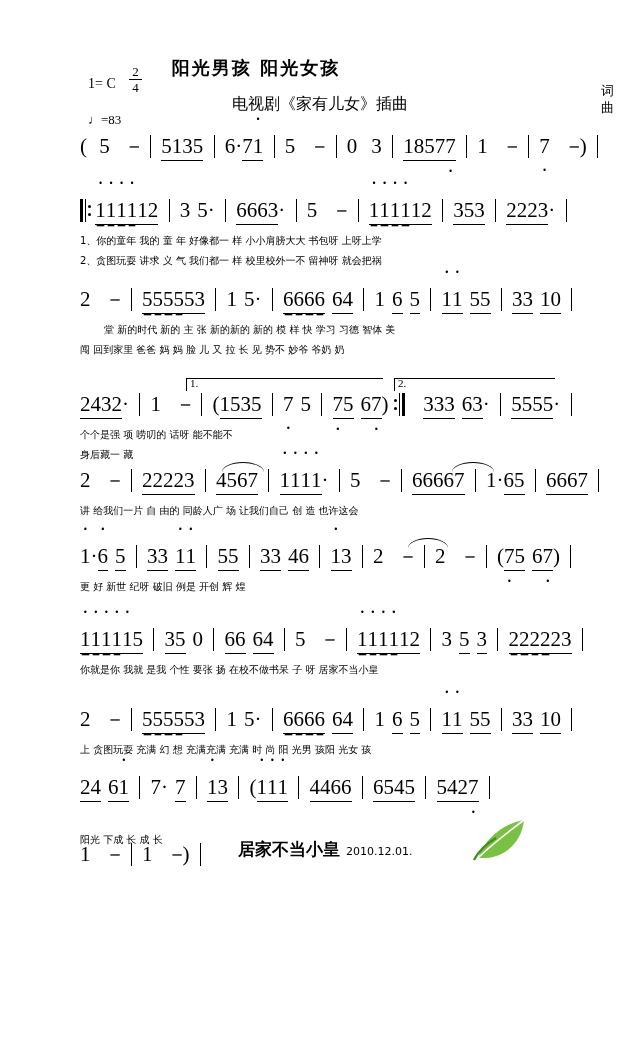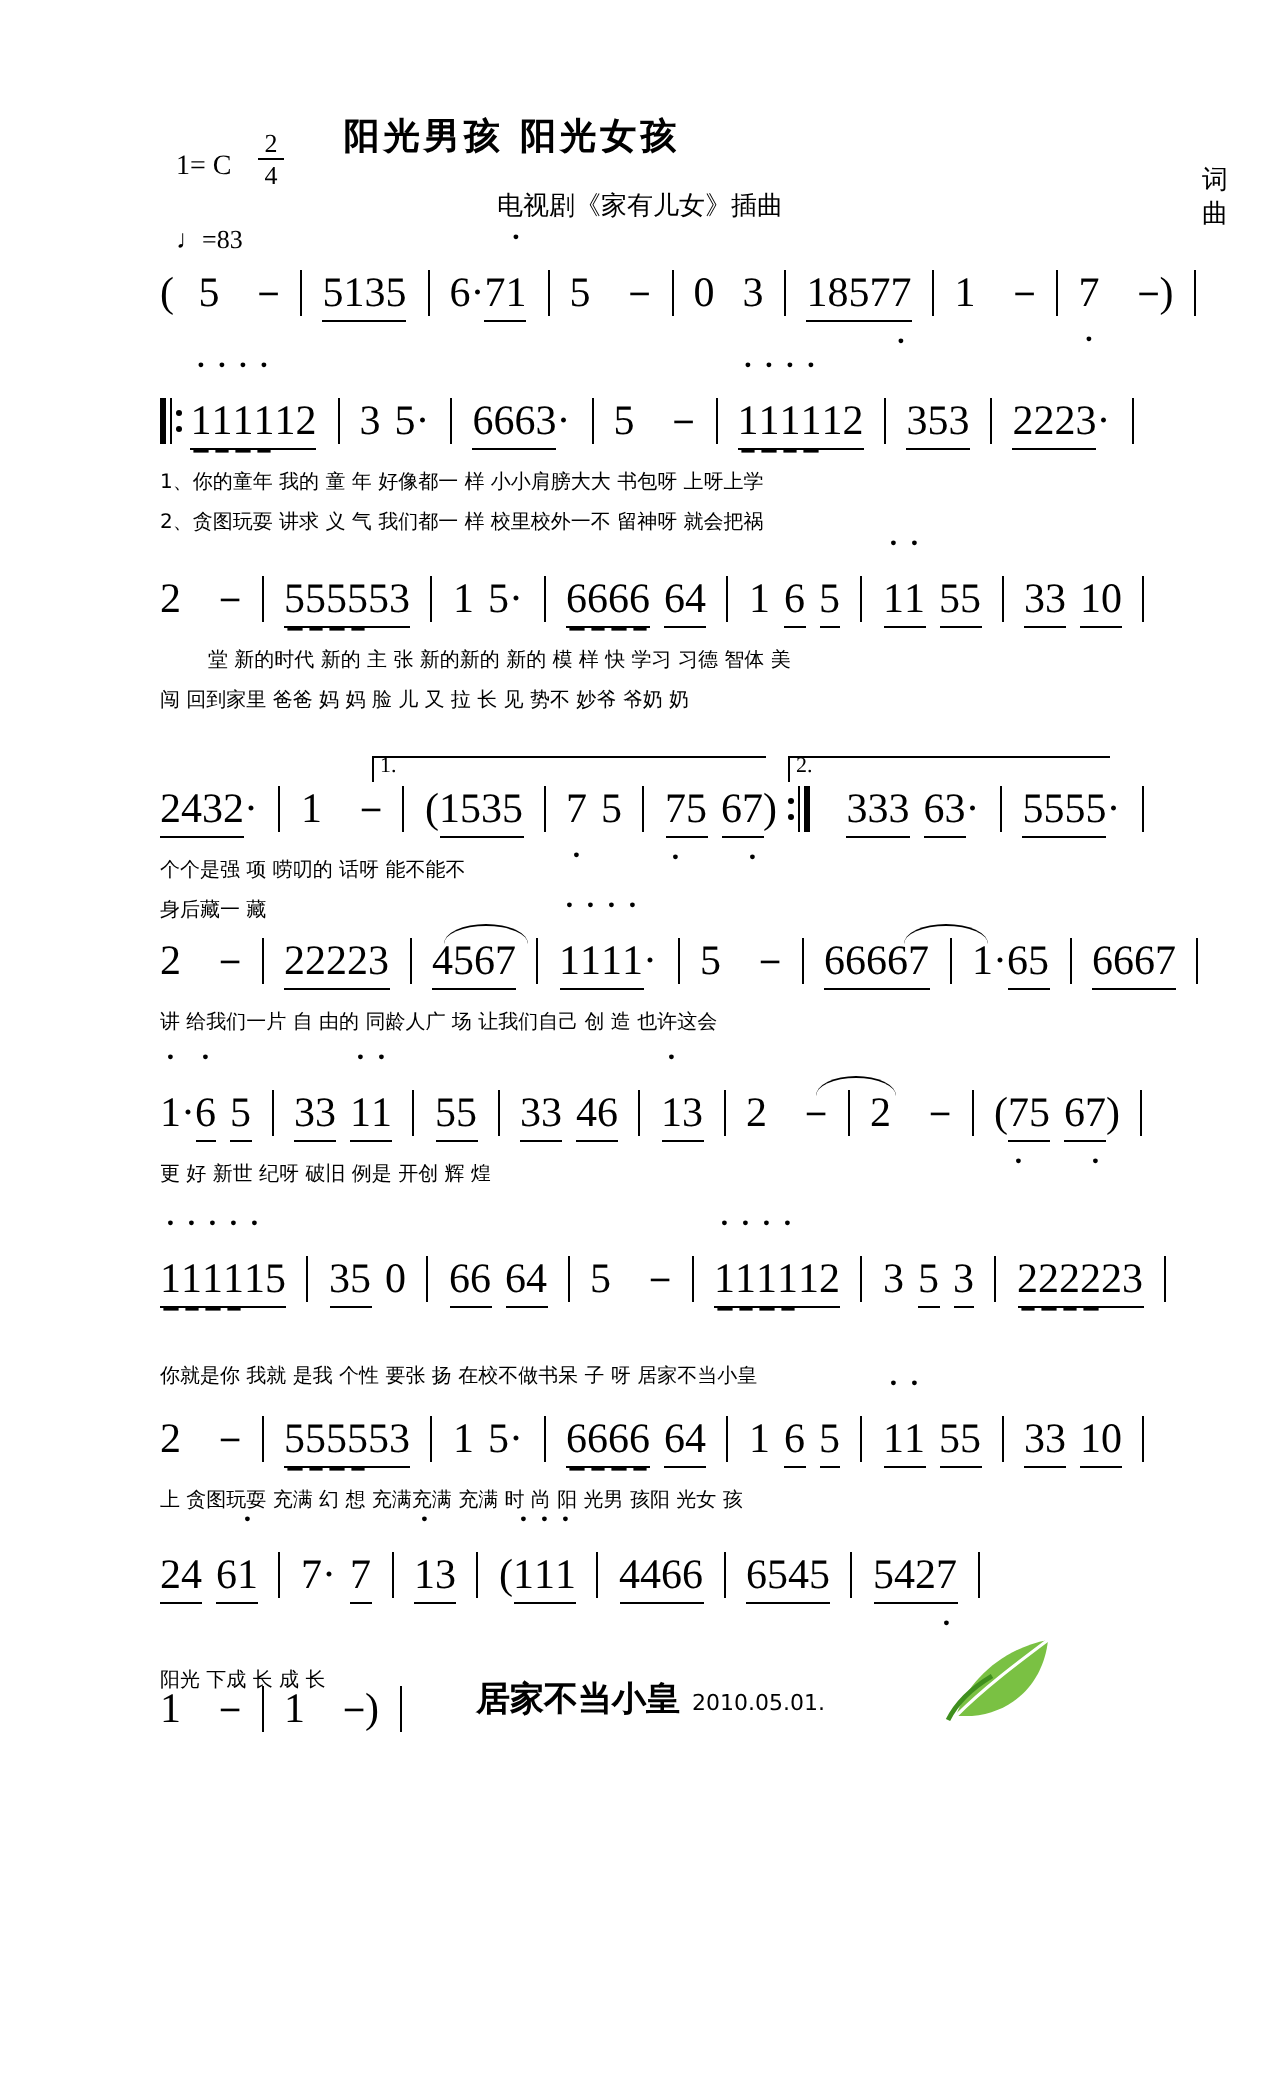--- a/index.html
+++ b/index.html
@@ -15,21 +15,21 @@
   .sheet{position:absolute;left:0;top:0;width:640px;height:1041px;}
 
   
   .title{
     position:absolute;top:56px;left:0;width:512px;text-align:center;
     font-family:"DejaVu Sans", sans-serif;
     font-weight:bold;font-size:18px;letter-spacing:2px;
   }
   .subtitle{
     position:absolute;top:94px;left:0;width:640px;text-align:center;
-    font-size:13px;font-family:"DejaVu Sans", sans-serif;
+    font-size:16px;font-family:"DejaVu Sans", sans-serif;
   }
   .key{
     position:absolute;left:88px;top:76px;font-size:14px;
     font-family:"Liberation Serif", serif;
   }
   .meter{
     position:absolute;left:129px;top:66px;font-size:13px;text-align:center;
     line-height:11px;
   }
   .meter .num{display:block;}
@@ -277,21 +277,21 @@
       <span class="bar"></span>
       <span class="n">5</span><span class="sp2"></span><span class="dash">－</span>
       <span class="bar"></span>
       <span class="n u2 dotup">1</span><span class="n u2 dotup">1</span><span class="n u2 dotup">1</span><span class="n u2 dotup">1</span><span class="n u1">1</span><span class="n u1">2</span>
       <span class="bar"></span>
       <span class="n">3</span><span class="sp"></span><span class="n u1">5</span><span class="sp"></span><span class="n u1">3</span>
       <span class="bar"></span>
       <span class="n u2">2</span><span class="n u2">2</span><span class="n u2">2</span><span class="n u2">2</span><span class="n u1">2</span><span class="n u1">3</span>
       <span class="bar"></span>
     </div>
-    <div class="lyr" style="top:38px;margin-top:18px;">你就是你 我就    是我       个性 要张     扬       在校不做书呆    子  呀      居家不当小皇</div>
+    <div class="lyr" style="top:38px;">你就是你 我就    是我       个性 要张     扬       在校不做书呆    子  呀      居家不当小皇</div>
   </div>
 
   <div class="sys" style="top:705px;">
     <div class="notes">
       <span class="n">2</span><span class="sp2"></span><span class="dash">－</span>
       <span class="bar"></span>
       <span class="n u2">5</span><span class="n u2">5</span><span class="n u2">5</span><span class="n u2">5</span><span class="n u1">5</span><span class="n u1">3</span>
       <span class="bar"></span>
       <span class="n">1</span><span class="sp"></span><span class="n">5</span><span class="n">·</span>
       <span class="bar"></span>
@@ -330,21 +330,21 @@
   <div class="sys" style="top:840px;">
     <div class="notes">
       <span class="n">1</span><span class="sp2"></span><span class="dash">－</span>
       <span class="bar"></span>
       <span class="n">1</span><span class="sp2"></span><span class="dash">－</span><span class="n">)</span>
       <span class="bar"></span>
     </div>
   </div>
 
   <div class="footer">
-    <span>居家不当小皇</span><span class="date">2010.05.01.</span>
+    <span>居家不当小皇</span><span class="date">2010.12.01.</span>
   </div>
 
   <div class="leaf">
     <svg viewBox="0 0 58 46" width="58" height="46">
       <path d="M6 42 C12 24 30 8 52 4 C50 24 36 40 14 42 Z" fill="#7ac143"></path>
       <path d="M6 42 C20 28 36 16 52 4" stroke="#ffffff" stroke-width="1.6" fill="none"></path>
       <path d="M2 44 C6 36 14 28 24 22" stroke="#3f8f1e" stroke-width="2.4" fill="none"></path>
     </svg>
   </div>
 

